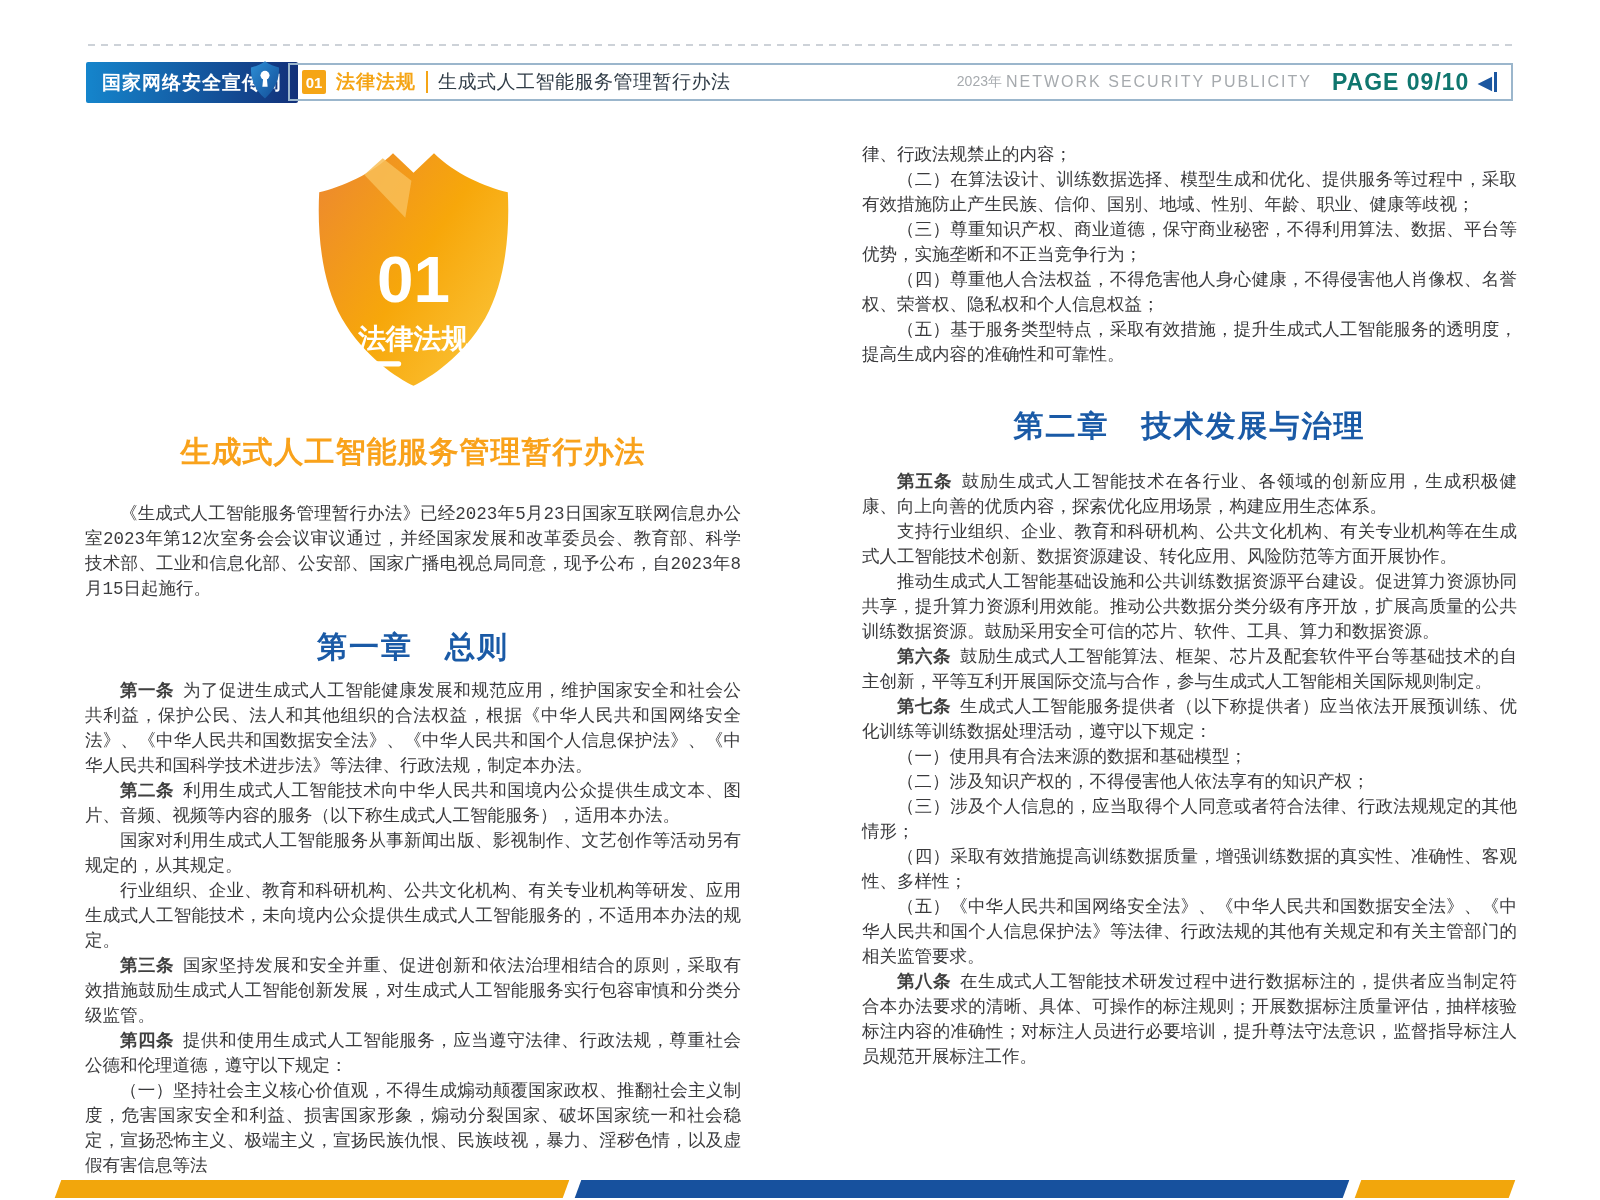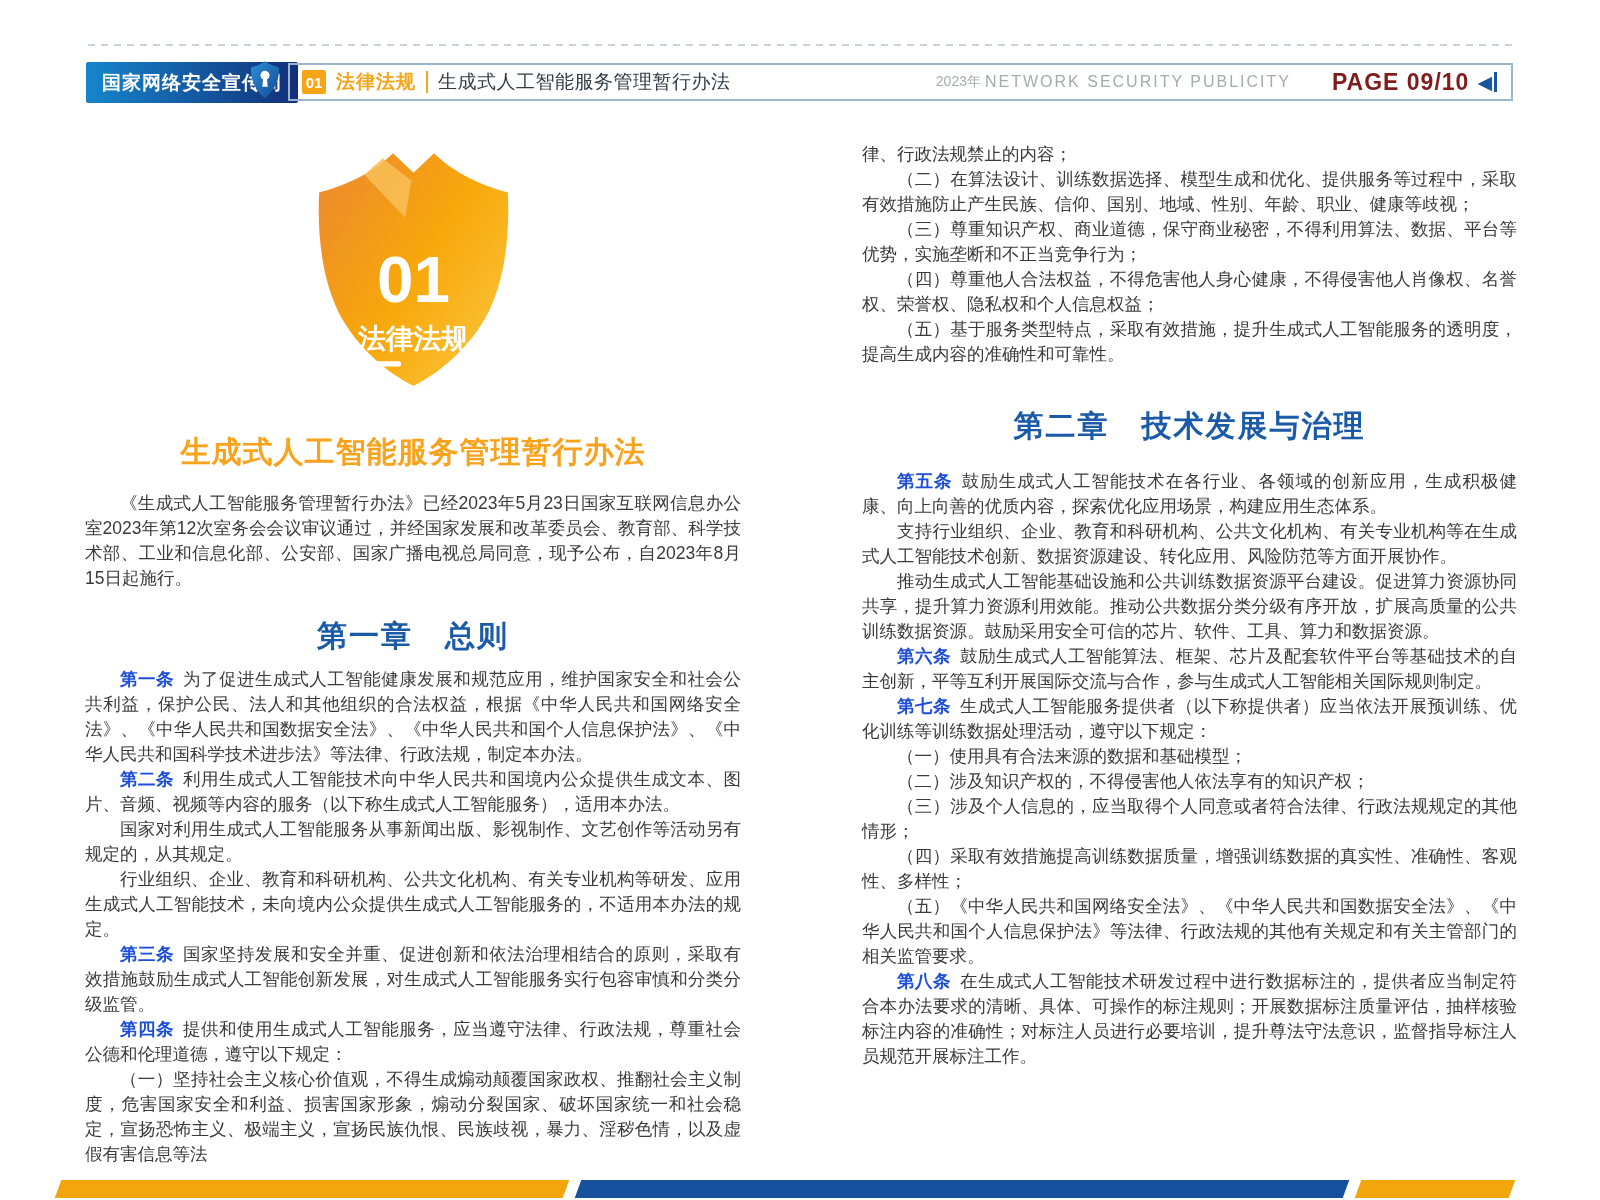--- a/index.html
+++ b/index.html
@@ -27,39 +27,39 @@
   .num-chip{
     background:#F5A516;color:#fff;font-weight:bold;font-size:15px;
     width:24px;height:24px;display:flex;align-items:center;justify-content:center;border-radius:2px;
   }
   .section-label{color:#F5A516;font-weight:bold;font-size:19px;letter-spacing:1px;}
   .hdr-divider{width:2px;height:22px;background:#F5A516;}
   .doc-title{color:#2F3B46;font-size:19px;letter-spacing:0.5px;}
   .hdr-right{display:flex;align-items:center;}
   .year{color:#A6AAAE;font-size:14px;margin-right:4px;}
   .pub{color:#A6AAAE;font-size:16px;letter-spacing:2px;}
-  .page-label{color:#7f1d1d;font-size:23px;font-weight:bold;letter-spacing:1px;margin-left:41px;}
+  .page-label{color:#0f766e;font-size:23px;font-weight:bold;letter-spacing:1px;margin-left:20px;}
   .nav-icon{display:flex;align-items:center;margin-left:8px;color:#1A56A0;}
   .nav-tri{font-size:19px;line-height:1;}
   .nav-bar{width:3px;height:20px;background:#1A56A0;margin-left:2px;}
   
   .col-left{position:absolute;left:85px;top:146px;width:656px;}
   .col-right{position:absolute;left:862px;top:142px;width:655px;}
   .big-shield{width:205px;height:246px;margin:0 auto;display:block;}
   .main-title{
     margin-top:42px;text-align:center;color:#F9A21B;
     font-size:30px;line-height:36px;font-weight:bold;letter-spacing:1px;
   }
   .para{
     font-size:17.5px;line-height:25px;color:#3A3A3C;
     text-align:justify;text-indent:2em;margin:0;
   }
-  .lead{font-weight:bold;color:#1d4ed8;padding-right:9px;}
+  .lead{font-weight:bold;color:#404040;padding-right:9px;}
   .no-indent{text-indent:0;}
-  .intro{margin-top:21px;}
+  .intro{margin-top:32px;font-family:Liberation Mono, monospace;}
   .chapter{text-align:center;color:#1A5AA6;font-size:30px;line-height:30px;font-weight:bold;letter-spacing:2px;}
   .col-left .chapter{margin:30px 0 16px;}
   .col-right .chapter{margin:44px 0 28px;}
   
   .bar{position:absolute;top:1180px;height:18px;transform:skewX(-20deg);}
   .bar-o1{left:58px;width:508px;background:#F2A60C;}
   .bar-b{left:578px;width:768px;background:#17519E;}
   .bar-o2{left:1358px;width:154px;background:#F2A60C;}
 </style>
 </head>

